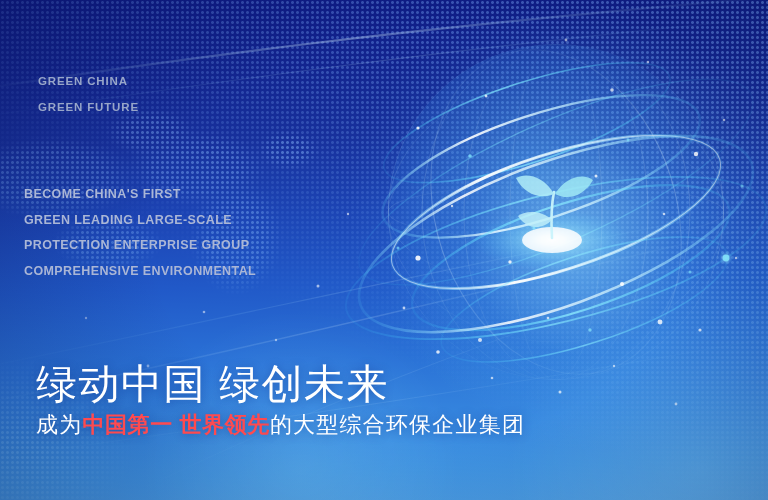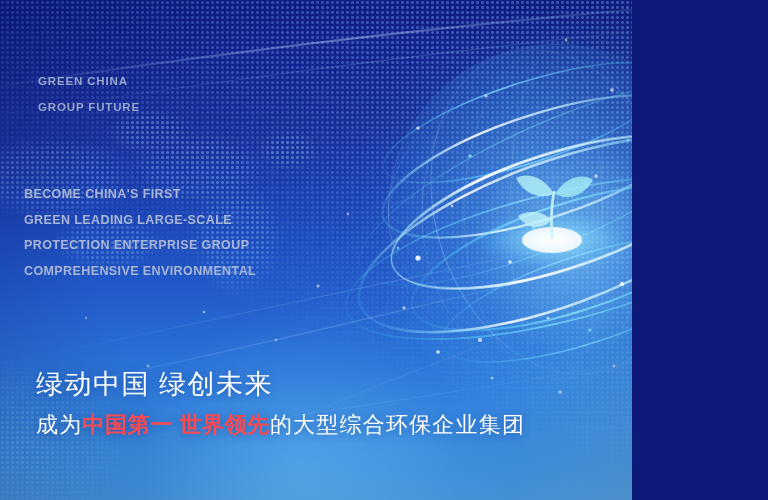--- a/index.html
+++ b/index.html
@@ -5,21 +5,21 @@
 <style>
   html,body{margin:0;padding:0;}
   body{
     width:768px;height:500px;overflow:hidden;
     font-family:"Liberation Sans","DejaVu Sans",sans-serif;
     background:#0d1a7a;
   }
 
   
   .banner{
-    position:relative;width:632px;height:500px;overflow:hidden;
+    position:relative;width:768px;height:500px;overflow:hidden;
     background:
       linear-gradient(178deg,
         #0e1b86 0%,
         #12248f 14%,
         #17309c 28%,
         #1c44b4 42%,
         #2159c8 56%,
         #2a71d6 70%,
         #3585de 82%,
         #4196e4 92%,
@@ -85,21 +85,21 @@
     color:#98a6c9;line-height:26px;white-space:nowrap;
   }
   .cap-mid{position:absolute;left:24px;top:182px;}
   .cap-mid .line{
     font-size:12.5px;font-weight:700;letter-spacing:.4px;
     color:#aab6d6;line-height:25.5px;white-space:nowrap;
   }
 
   .headline{position:absolute;left:36px;top:364px;}
   .hl1{
-    font-size:27px;font-weight:300;color:#ffffff;letter-spacing:1.5px;
+    font-size:41px;font-weight:300;color:#ffffff;letter-spacing:1.5px;
     line-height:40px;white-space:nowrap;
     text-shadow:0 1px 10px rgba(10,40,130,.45);
   }
   .hl2{
     font-size:22px;font-weight:300;color:#ffffff;letter-spacing:1.2px;
     line-height:42px;white-space:nowrap;
     text-shadow:0 1px 10px rgba(10,40,130,.45);
   }
   .hl2 .accent{color:#ff4a4f;font-weight:800;letter-spacing:.6px;}
 
@@ -272,21 +272,21 @@
       <circle cx="742" cy="186" r="1.6" opacity=".6"></circle>
         <circle cx="510" cy="428" r="1.4" opacity=".5"></circle>
     </g>
   </svg>
 
   <div class="layer-ov glow-core"></div>
   <div class="layer-ov vignette"></div>
 
   <div class="cap-top">
     <div class="line">GREEN CHINA</div>
-    <div class="line">GROUP FUTURE</div>
+    <div class="line">GREEN FUTURE</div>
   </div>
 
   <div class="cap-mid">
     <div class="line">BECOME CHINA'S FIRST</div>
     <div class="line">GREEN LEADING LARGE-SCALE</div>
     <div class="line">PROTECTION ENTERPRISE GROUP</div>
     <div class="line">COMPREHENSIVE ENVIRONMENTAL</div>
   </div>
 
   <div class="headline">

